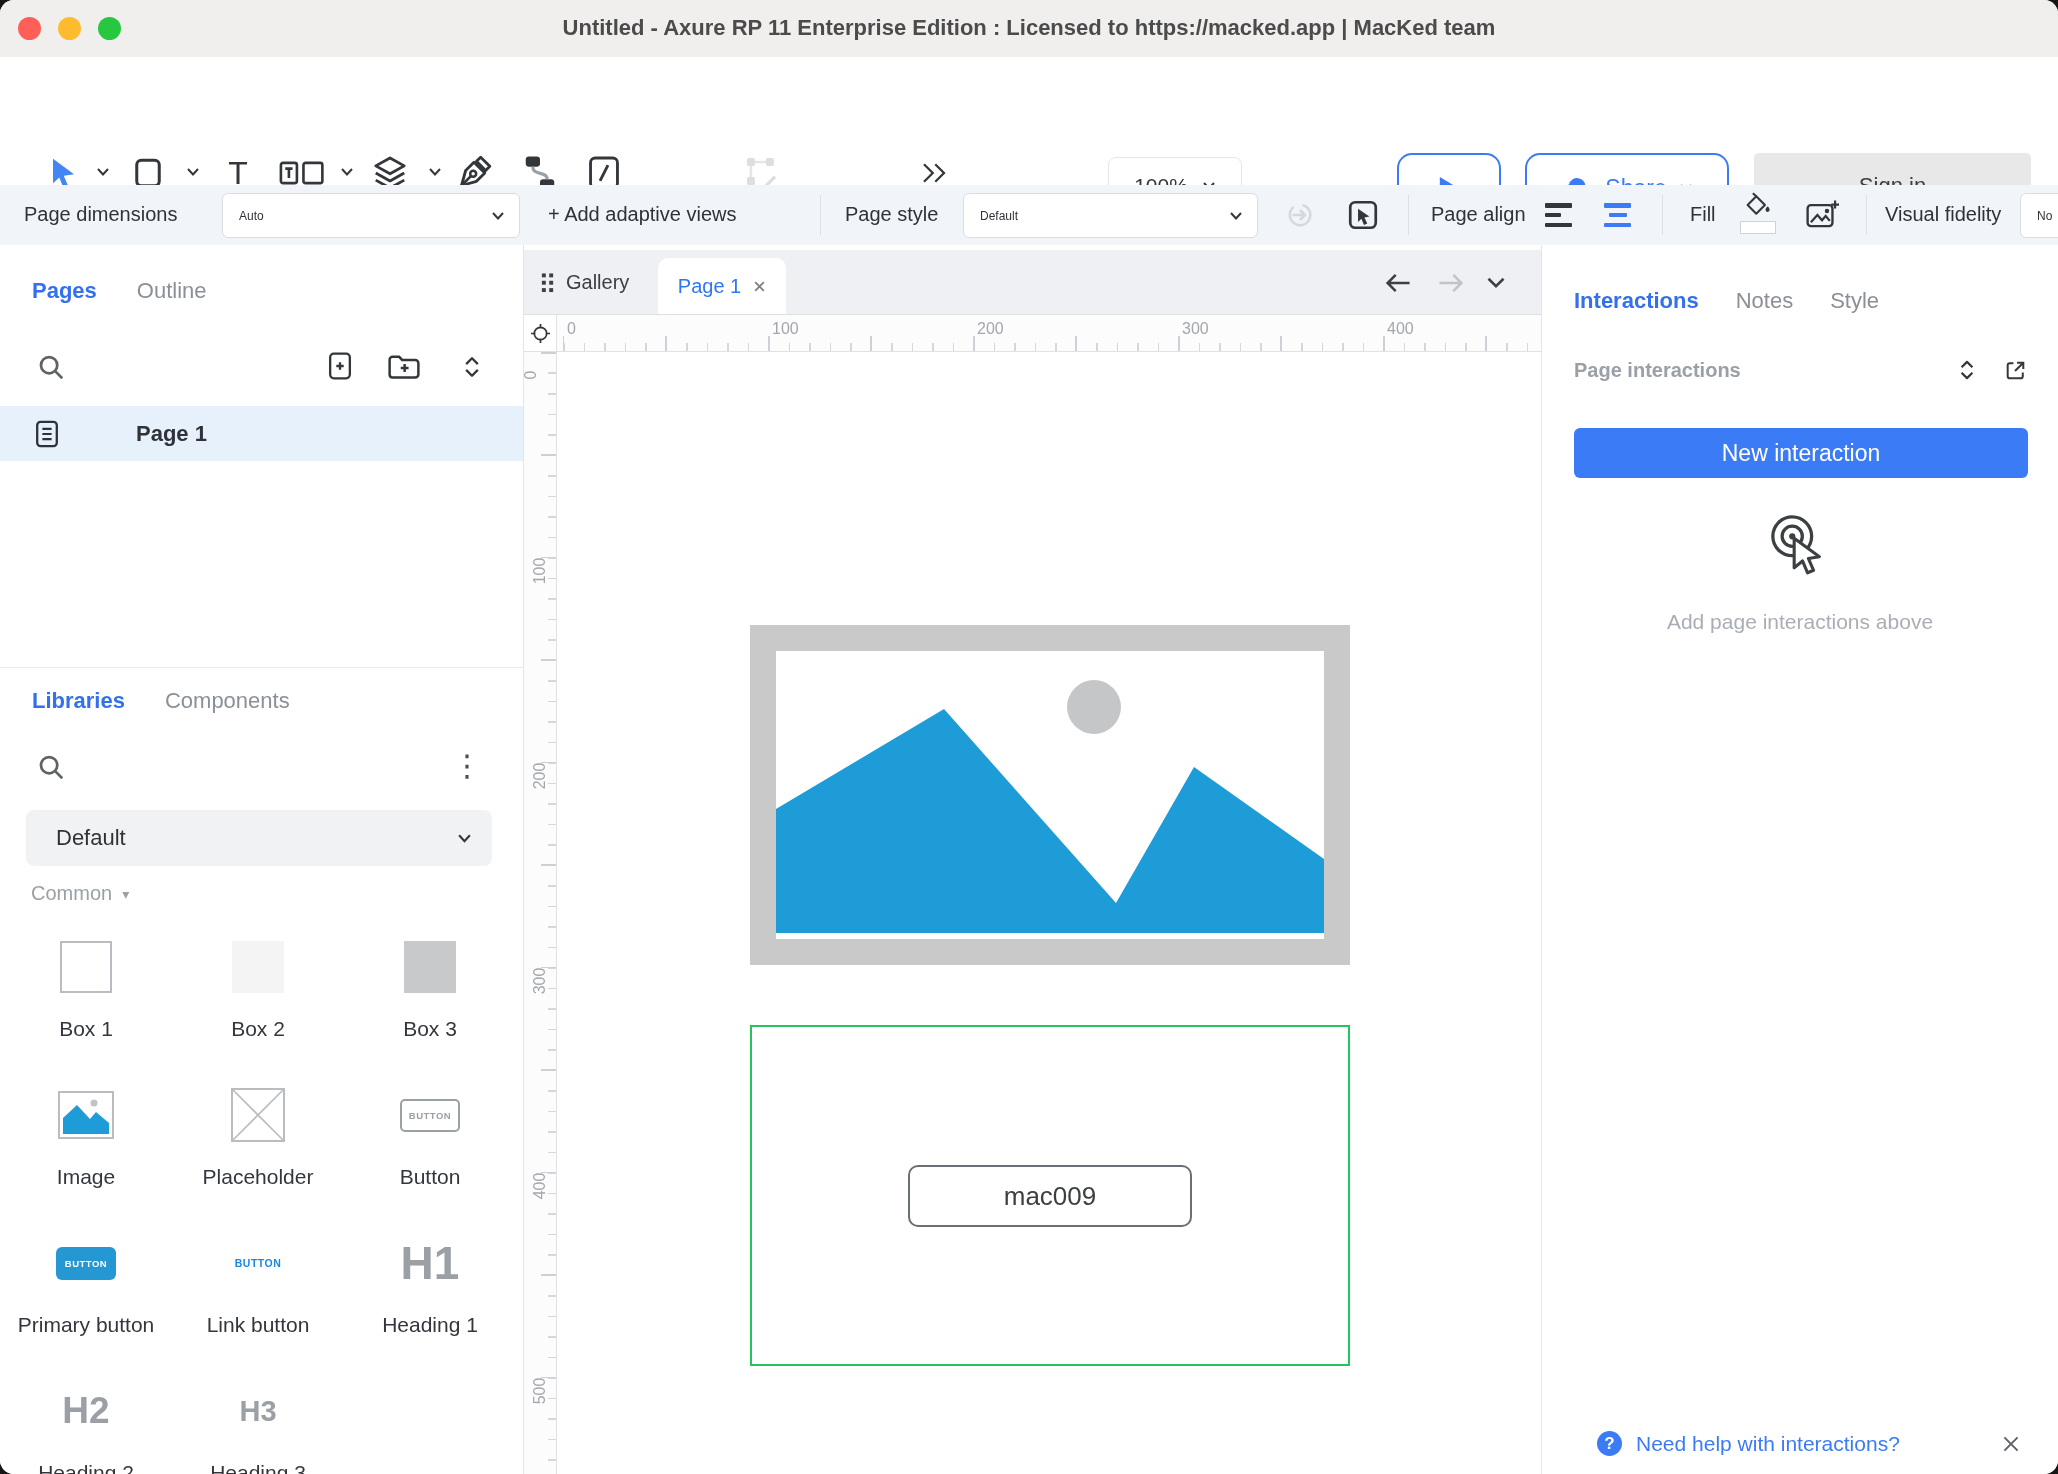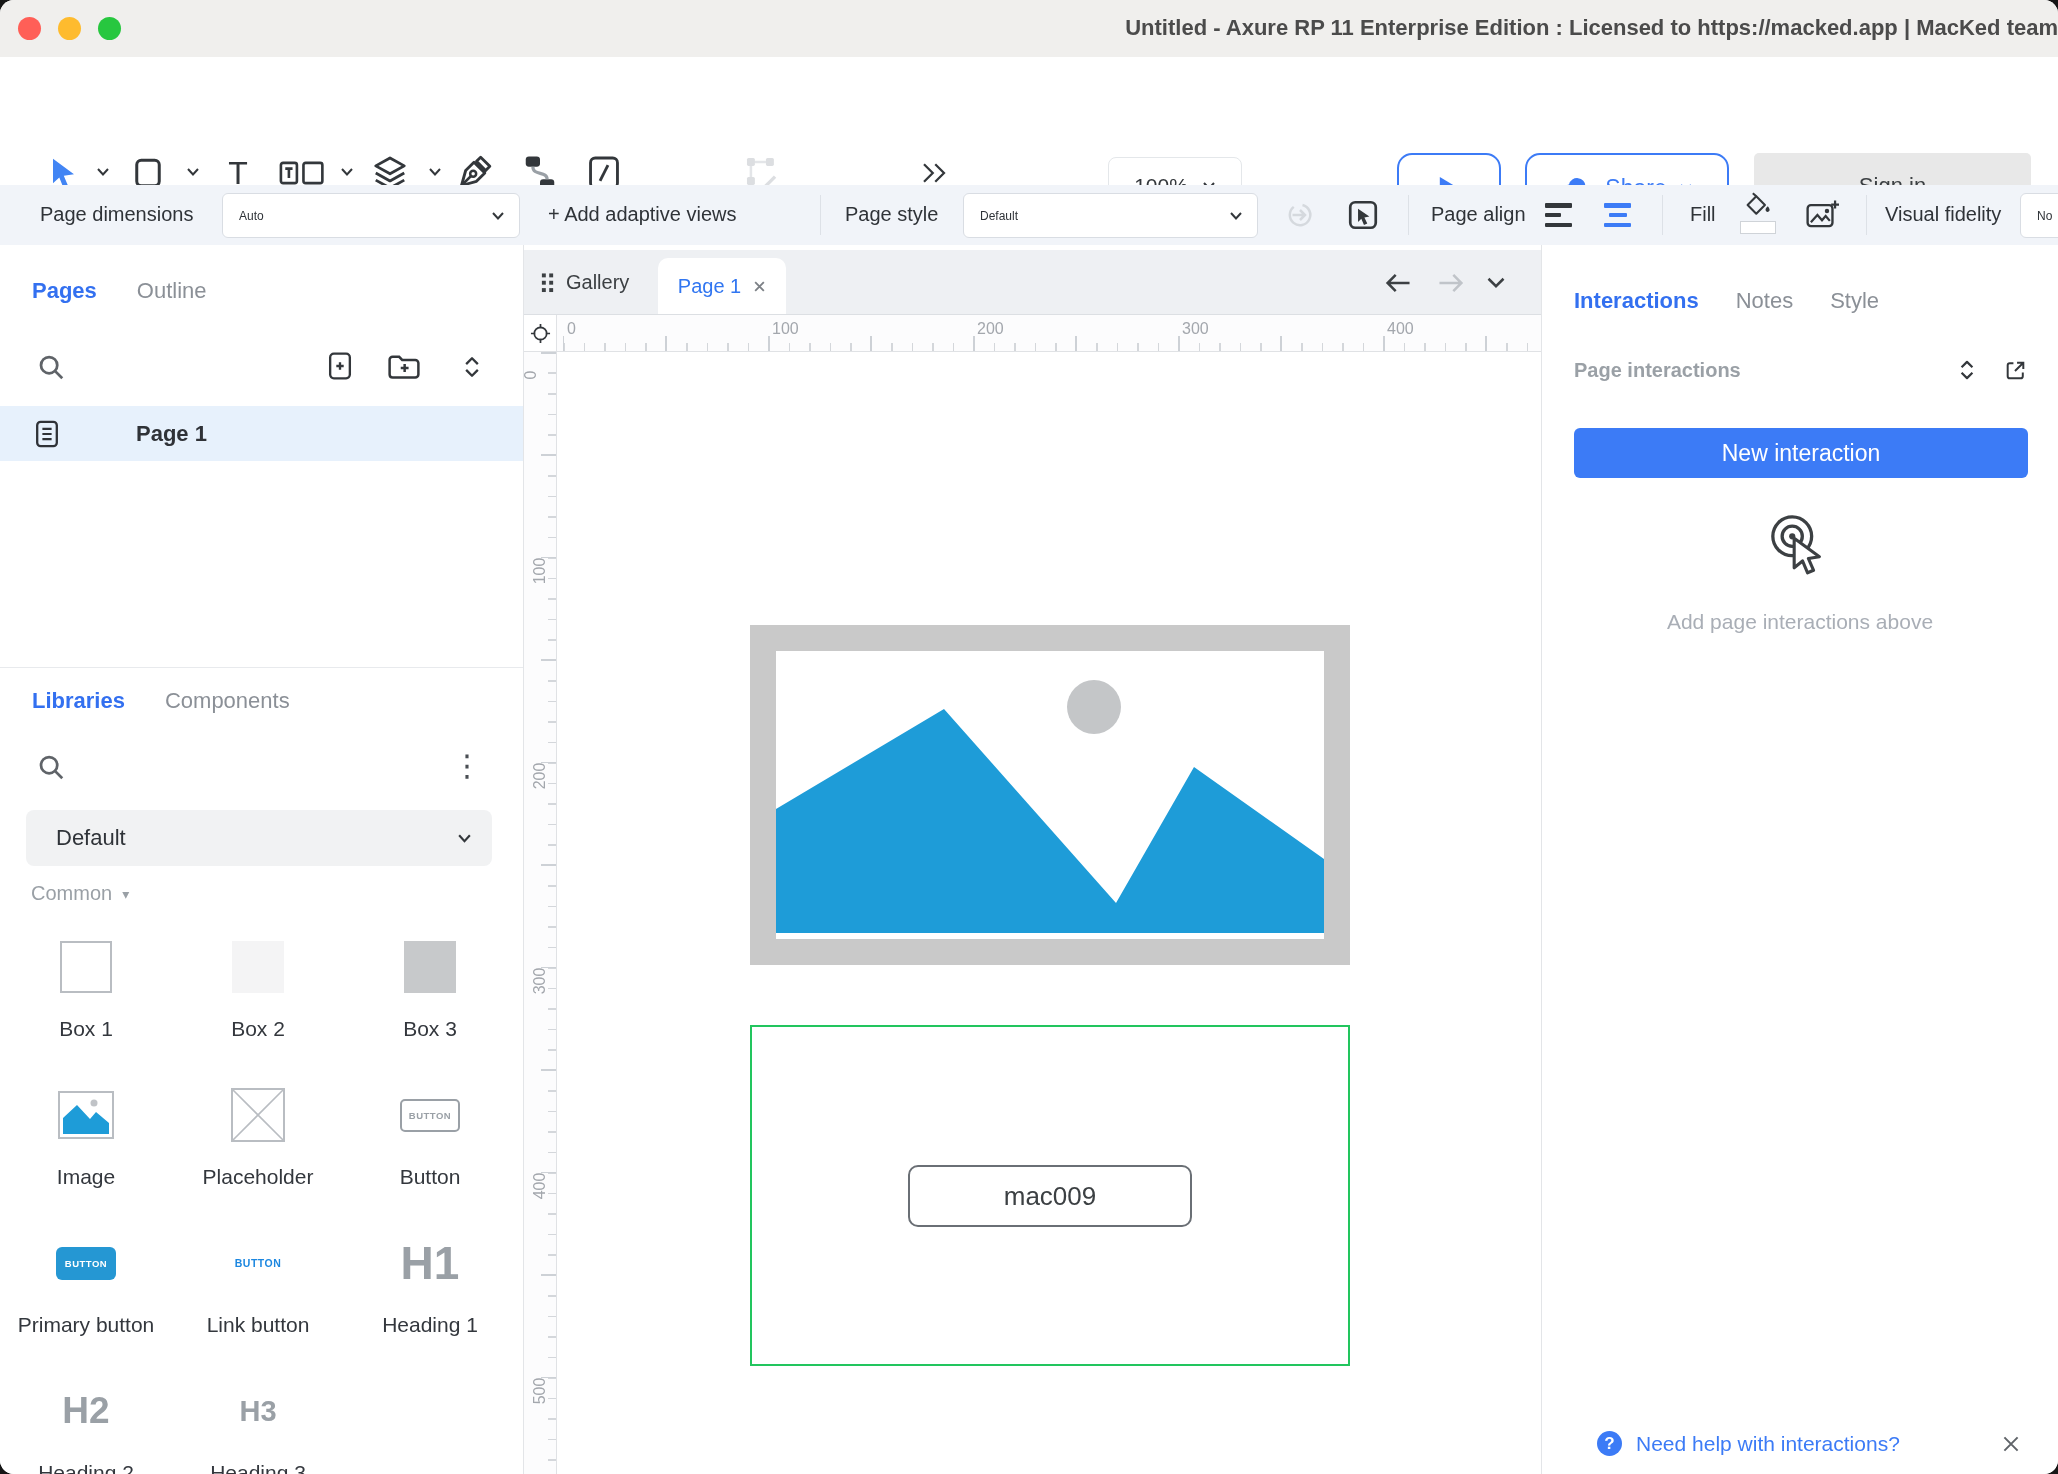--- a/index.html
+++ b/index.html
@@ -3,21 +3,21 @@
 <meta charset="utf-8">
 <style>
   html,body{margin:0;padding:0;background:#161616;}
   .window{position:relative;width:2058px;height:1474px;background:#fff;border-radius:14px;overflow:hidden;
           font-family:"Liberation Sans",sans-serif;color:#2f3338;}
   
   .titlebar{position:relative;height:57px;background:#f0efed;}
   .traffic{position:absolute;left:18px;top:17px;display:flex;gap:17px;}
   .tl{width:23px;height:23px;border-radius:50%;}
   .tl.red{background:#ff5f57}.tl.yellow{background:#febb2e}.tl.green{background:#27c73f}
-  .win-title{position:absolute;left:0;right:0;top:15px;text-align:right;font-size:22px;font-weight:700;color:#4b4b4b;}
+  .win-title{position:absolute;left:0;right:0;top:15px;text-align:center;font-size:22px;font-weight:700;color:#4b4b4b;}
   
   .toolbar{position:relative;height:128px;background:#fff;}
   .tool{position:absolute;top:94px;width:44px;height:44px;display:flex;align-items:center;justify-content:center;}
   .chev{position:absolute;top:110px;width:14px;height:10px;}
   .ttxt{font-size:32px;color:#33373b;font-weight:400;}
   .zoombox{position:absolute;left:1108px;top:100px;width:132px;height:56px;border:1.5px solid #e4e7ea;border-radius:8px;
            display:flex;align-items:center;justify-content:center;gap:14px;font-size:21px;color:#33373b;background:#fff;}
   .playbtn{position:absolute;left:1397px;top:96px;width:100px;height:66px;border:2px solid #3c7bf6;border-radius:15px;
            background:#fff;display:flex;align-items:center;justify-content:center;}
   .sharebtn{position:absolute;left:1525px;top:96px;width:200px;height:66px;border:2px solid #3c7bf6;border-radius:15px;
@@ -230,21 +230,21 @@
       <svg width="14" height="10" viewBox="0 0 14 10">
         <path d="M2 2 L7 7.5 L12 2" fill="none" stroke="#3c7bf6" stroke-width="2"></path>
         </svg>
     </div>
     <div class="signinbtn">
       <span>Sign in</span>
     </div>
   </div>
 
   <div class="pagebar">
-    <span class="pb-label" style="left:40px">Page dimensions</span>
+    <span class="pb-label" style="left:24px">Page dimensions</span>
     <div class="pb-select" style="left:222px;width:298px">
       <span class="val">Auto</span>
       <svg class="sc" width="14" height="10" viewBox="0 0 14 10">
         <path d="M2 2 L7 7.5 L12 2" fill="none" stroke="#33373b" stroke-width="2"></path>
         </svg>
     </div>
     <span class="pb-label" style="left:548px">+ Add adaptive views</span>
     <div class="pdiv" style="left:820px"></div>
     <span class="pb-label" style="left:845px">Page style</span>
     <div class="pb-select" style="left:963px;width:295px">

